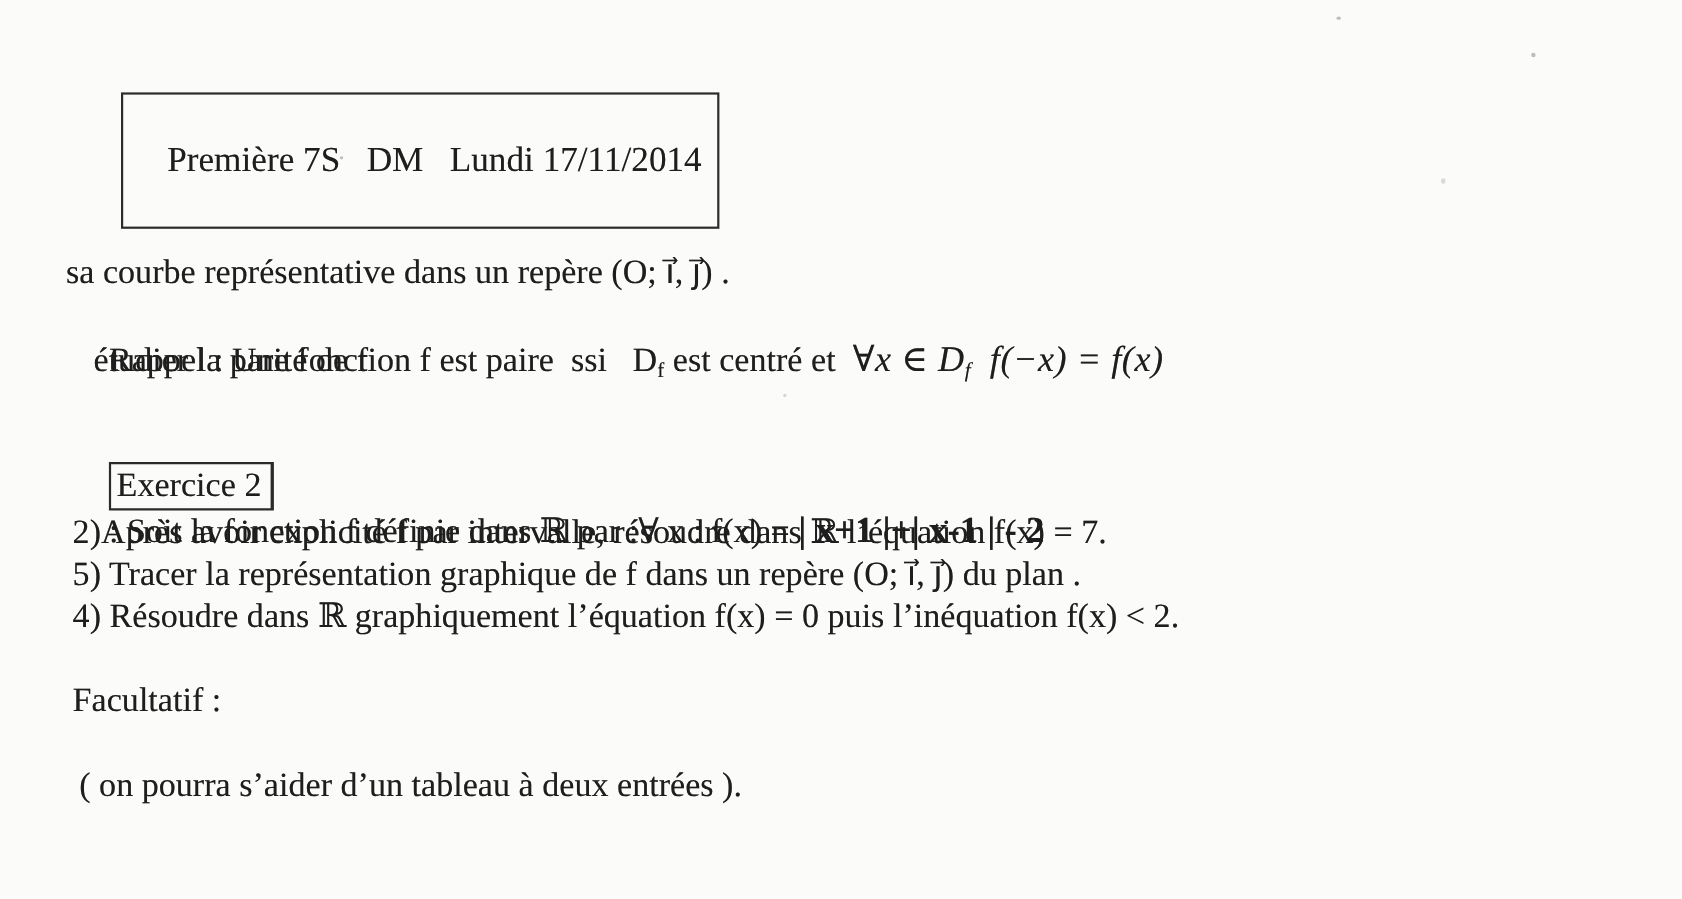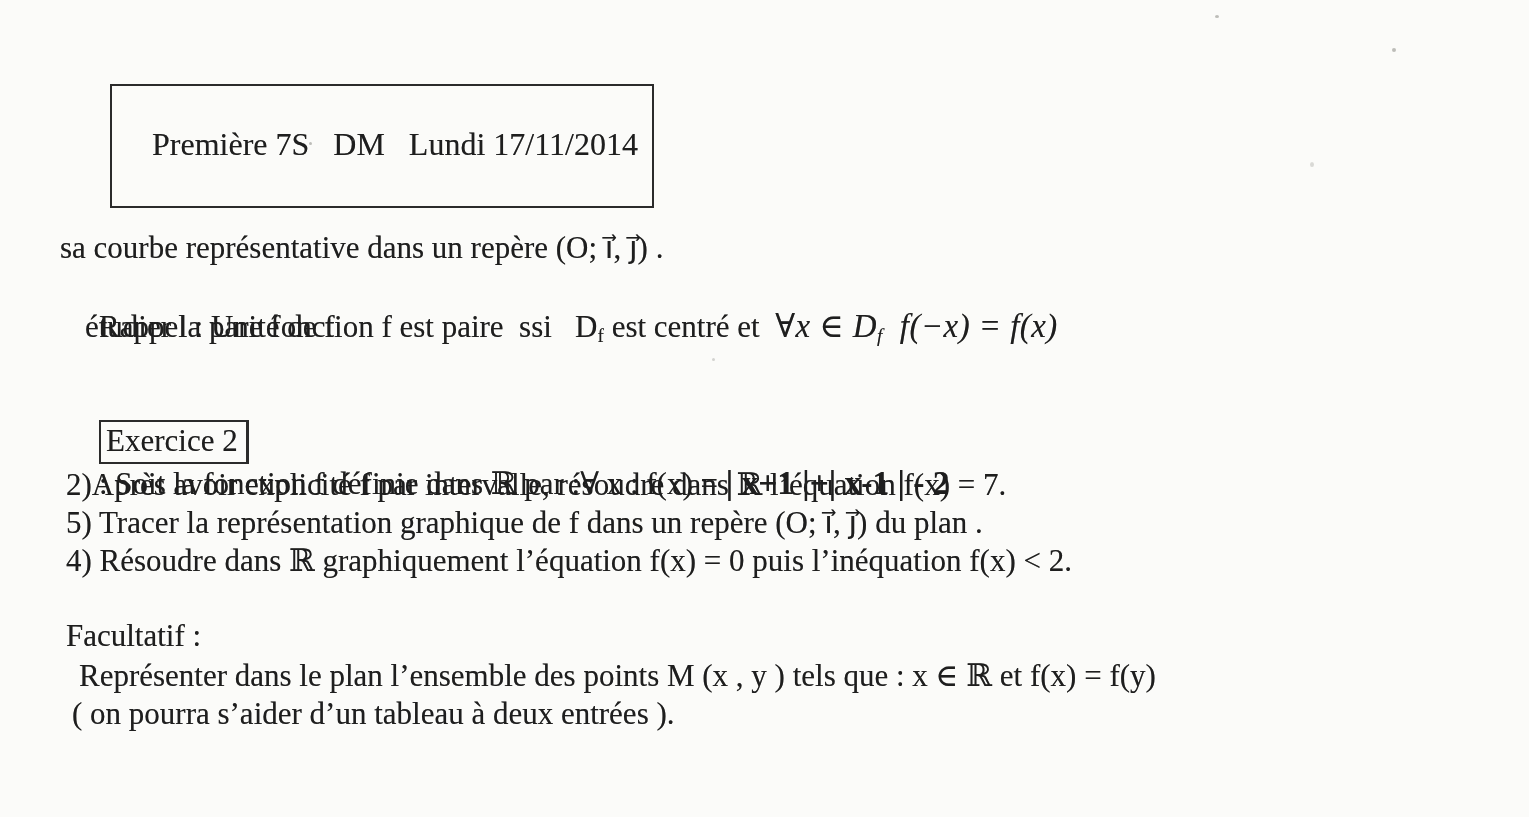--- a/index.html
+++ b/index.html
@@ -110,21 +110,20 @@
 
 
   <div class="line" style="top:466px; left:66px;">2)Après avoir explicité f par intervalle, résoudre dans ℝ l’équation f(x) = 7.</div>
 
   <div class="line" style="top:504px; left:66px;">5) Tracer la représentation graphique de f dans un repère (O; i⃗, j⃗) du plan .</div>
 
   <div class="line" style="top:542px; left:66px;">4) Résoudre dans ℝ graphiquement l’équation f(x) = 0 puis l’inéquation f(x) &lt; 2.</div>
 
   <div class="line" style="top:618px; left:66px;">Facultatif :</div>
 
-  <div class="line" style="top:657px; left:79px;">Représenter dans le plan l’ensemble des points M (x , y ) tels que : x ∈ ℝ et f(x) = f(y)</div>
 
   <div class="line" style="top:696px; left:72px;">( on pourra s’aider d’un tableau à deux entrées ).</div>
 
   <div class="speck" style="left:1215px; top:15px;  width:4px; height:3px;"></div>
   <div class="speck" style="left:1392px; top:48px;  width:4px; height:4px;"></div>
   <div class="speck" style="left:309px;  top:142px; width:3px; height:3px;"></div>
   <div class="speck" style="left:1310px; top:162px; width:4px; height:5px; opacity:0.3;"></div>
   <div class="speck" style="left:712px;  top:358px; width:3px; height:3px; opacity:0.35;"></div>
   <div class="speck" style="left:352px;  top:139px; width:2px; height:2px; opacity:0.3;"></div>
 

